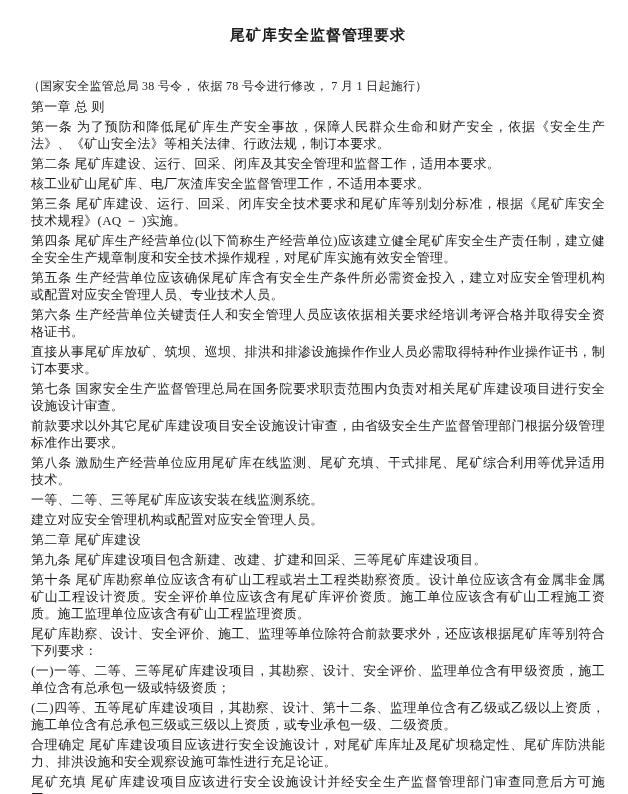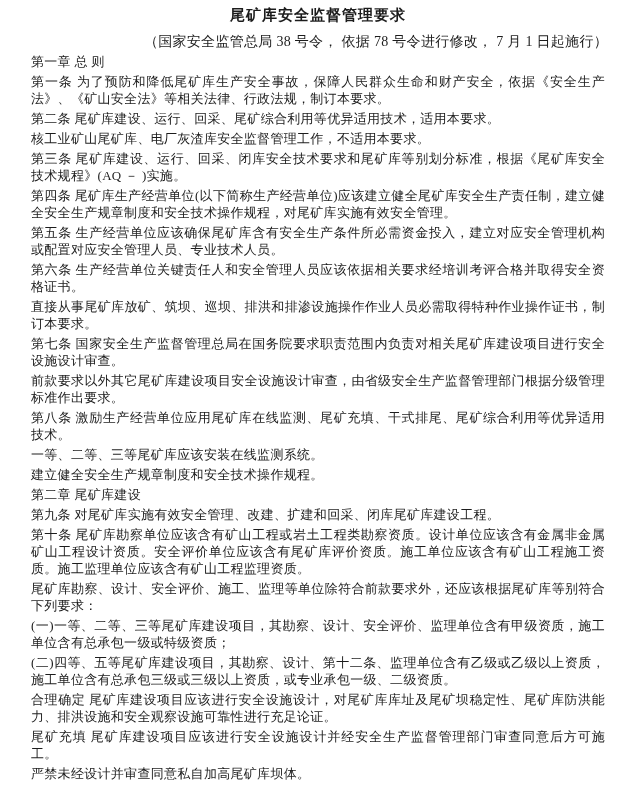--- a/index.html
+++ b/index.html
@@ -5,36 +5,36 @@
   html, body {
     margin: 0;
     padding: 0;
     background: #ffffff;
   }
   .page {
     width: 628px;
     height: 794px;
     background: #ffffff;
     box-sizing: border-box;
-    padding: 4px 20px 10px 28px;
+    padding: 24px 20px 10px 28px;
     overflow: hidden;
     font-family: "Liberation Serif", "DejaVu Serif", serif;
     color: #1c1c1c;
   }
   .doc-title {
     font-size: 15px;
     font-weight: bold;
     text-align: center;
     margin: 2px 0 0 0;
     letter-spacing: 1px;
   }
   .doc-subtitle {
-    font-size: 14px;
-    text-align: right;
-    margin: 8px 0 0 0;
+    font-size: 12px;
+    text-align: left;
+    margin: 33px 0 0 0;
     letter-spacing: 0.3px;
     line-height: 17px;
   }
   .doc-body {
     margin-top: 1px;
   }
   .doc-body p {
     font-size: 13px;
     line-height: 17px;
     letter-spacing: 0.3px;
@@ -46,34 +46,34 @@
 </style>
 </head>
 <body>
 
 <div class="page">
   <h1 class="doc-title">尾矿库安全监督管理要求</h1>
   <p class="doc-subtitle">（国家安全监管总局 38 号令，  依据 78 号令进行修改，  7 月 1 日起施行）</p>
   <div class="doc-body">
     <p>第一章 总 则</p>
     <p>第一条 为了预防和降低尾矿库生产安全事故，保障人民群众生命和财产安全，依据《安全生产法》、《矿山安全法》等相关法律、行政法规，制订本要求。</p>
-    <p>第二条 尾矿库建设、运行、回采、尾矿综合利用等优异适用技术，适用本要求。</p>
+    <p>第二条 尾矿库建设、运行、回采、闭库及其安全管理和监督工作，适用本要求。</p>
     <p>核工业矿山尾矿库、电厂灰渣库安全监督管理工作，不适用本要求。</p>
     <p>第三条 尾矿库建设、运行、回采、闭库安全技术要求和尾矿库等别划分标准，根据《尾矿库安全技术规程》(AQ － )实施。</p>
     <p>第四条 尾矿库生产经营单位(以下简称生产经营单位)应该建立健全尾矿库安全生产责任制，建立健全安全生产规章制度和安全技术操作规程，对尾矿库实施有效安全管理。</p>
     <p>第五条 生产经营单位应该确保尾矿库含有安全生产条件所必需资金投入，建立对应安全管理机构或配置对应安全管理人员、专业技术人员。</p>
     <p>第六条 生产经营单位关键责任人和安全管理人员应该依据相关要求经培训考评合格并取得安全资格证书。</p>
     <p>直接从事尾矿库放矿、筑坝、巡坝、排洪和排渗设施操作作业人员必需取得特种作业操作证书，制订本要求。</p>
     <p>第七条 国家安全生产监督管理总局在国务院要求职责范围内负责对相关尾矿库建设项目进行安全设施设计审查。</p>
     <p>前款要求以外其它尾矿库建设项目安全设施设计审查，由省级安全生产监督管理部门根据分级管理标准作出要求。</p>
     <p>第八条 激励生产经营单位应用尾矿库在线监测、尾矿充填、干式排尾、尾矿综合利用等优异适用技术。</p>
     <p>一等、二等、三等尾矿库应该安装在线监测系统。</p>
-    <p>建立健全安全生产规章制度和安全技术操作规程。</p>
+    <p>建立对应安全管理机构或配置对应安全管理人员。</p>
     <p>第二章 尾矿库建设</p>
-    <p>第九条 对尾矿库实施有效安全管理、改建、扩建和回采、闭库尾矿库建设工程。</p>
+    <p>第九条 尾矿库建设项目包含新建、改建、扩建和回采、三等尾矿库建设项目。</p>
     <p>第十条 尾矿库勘察单位应该含有矿山工程或岩土工程类勘察资质。设计单位应该含有金属非金属矿山工程设计资质。安全评价单位应该含有尾矿库评价资质。施工单位应该含有矿山工程施工资质。施工监理单位应该含有矿山工程监理资质。</p>
     <p>尾矿库勘察、设计、安全评价、施工、监理等单位除符合前款要求外，还应该根据尾矿库等别符合下列要求：</p>
     <p>(一)一等、二等、三等尾矿库建设项目，其勘察、设计、安全评价、监理单位含有甲级资质，施工单位含有总承包一级或特级资质；</p>
     <p>(二)四等、五等尾矿库建设项目，其勘察、设计、第十二条、监理单位含有乙级或乙级以上资质，施工单位含有总承包三级或三级以上资质，或专业承包一级、二级资质。</p>
     <p>合理确定 尾矿库建设项目应该进行安全设施设计，对尾矿库库址及尾矿坝稳定性、尾矿库防洪能力、排洪设施和安全观察设施可靠性进行充足论证。</p>
     <p>尾矿充填 尾矿库建设项目应该进行安全设施设计并经安全生产监督管理部门审查同意后方可施工。</p>
     <p>严禁未经设计并审查同意私自加高尾矿库坝体。</p>
 
   </div>
 </div>

